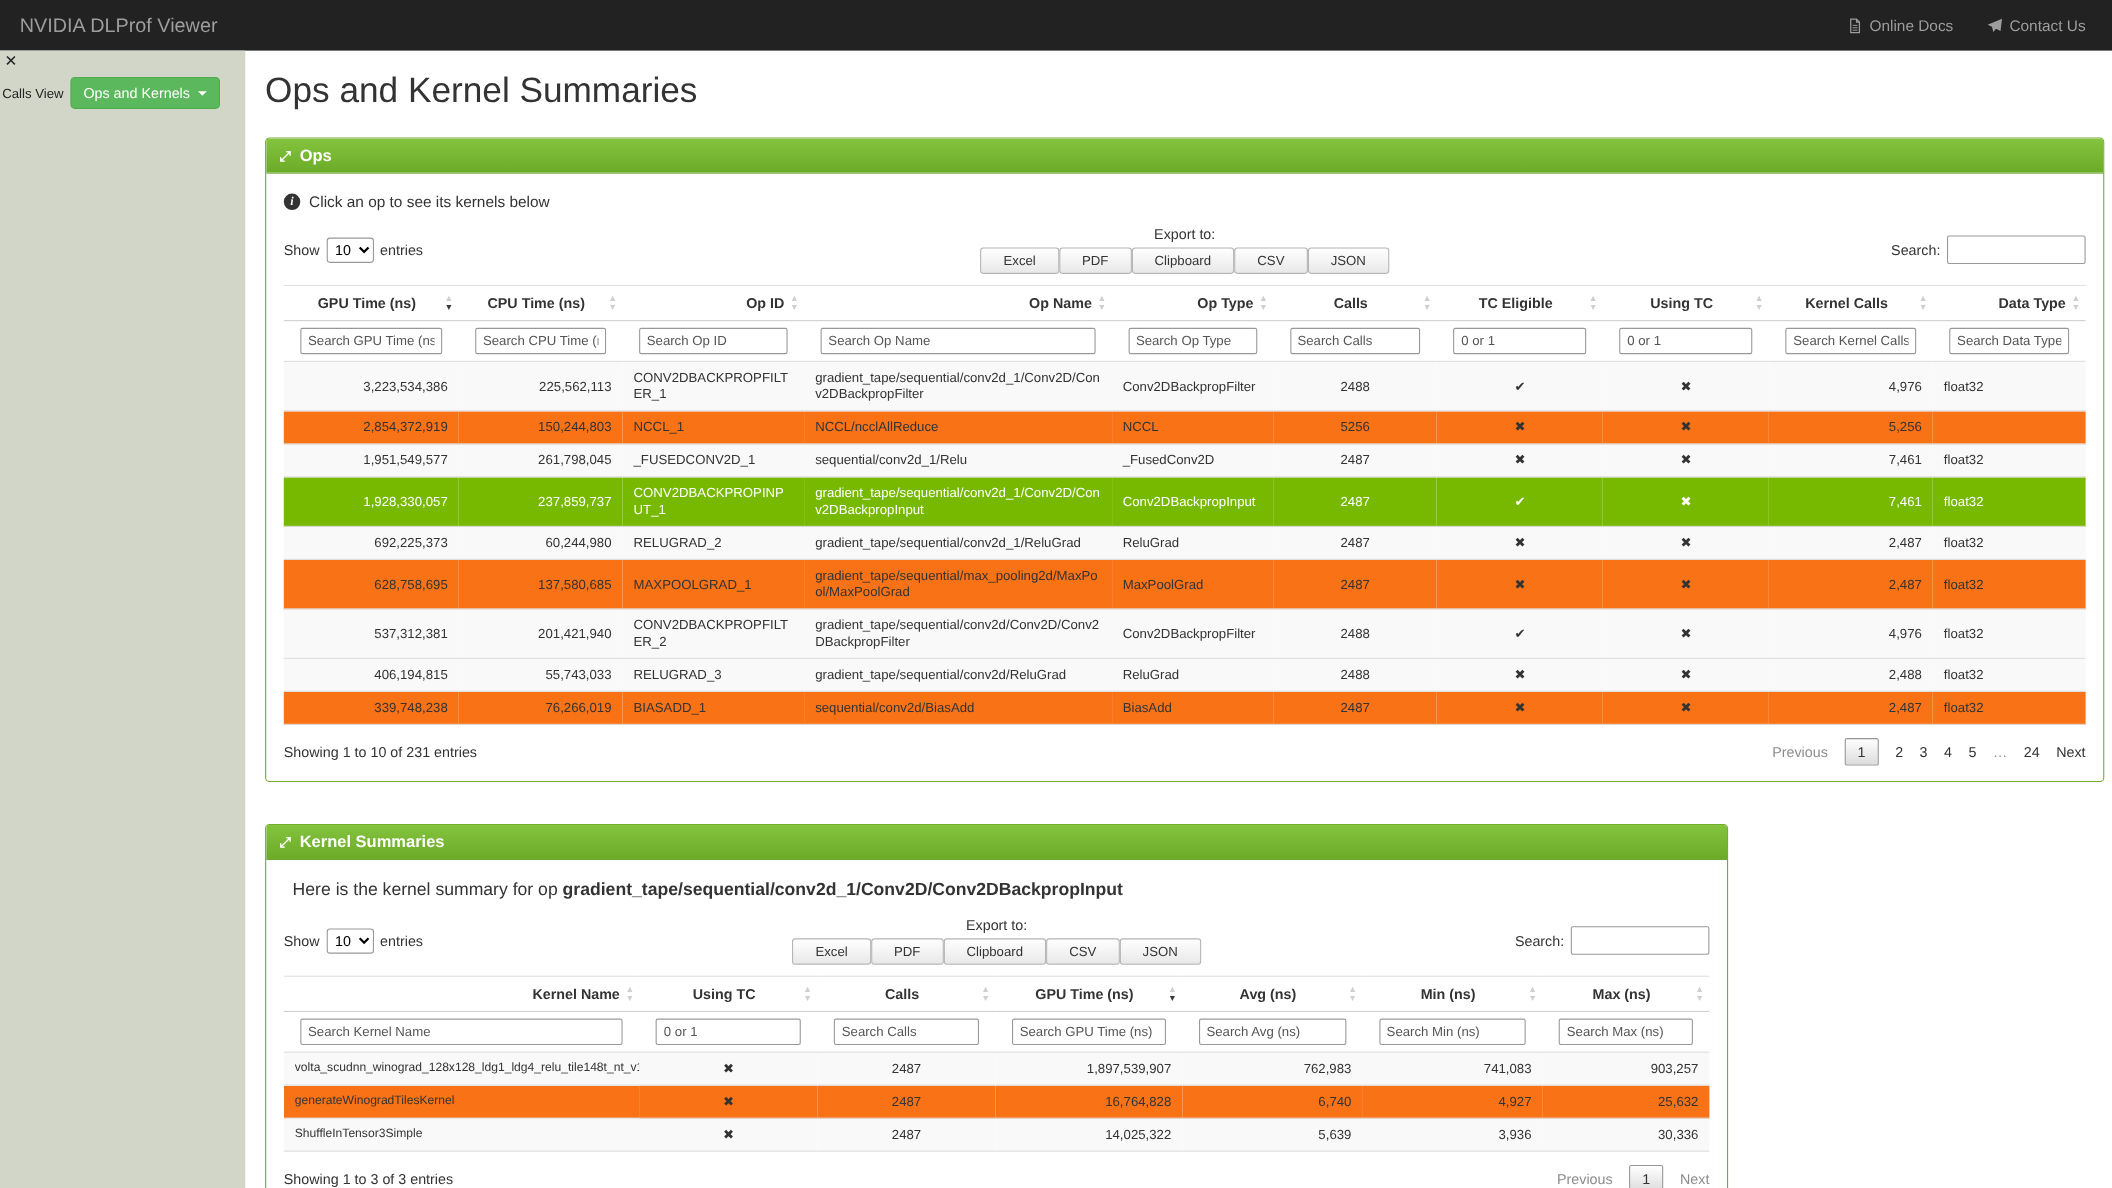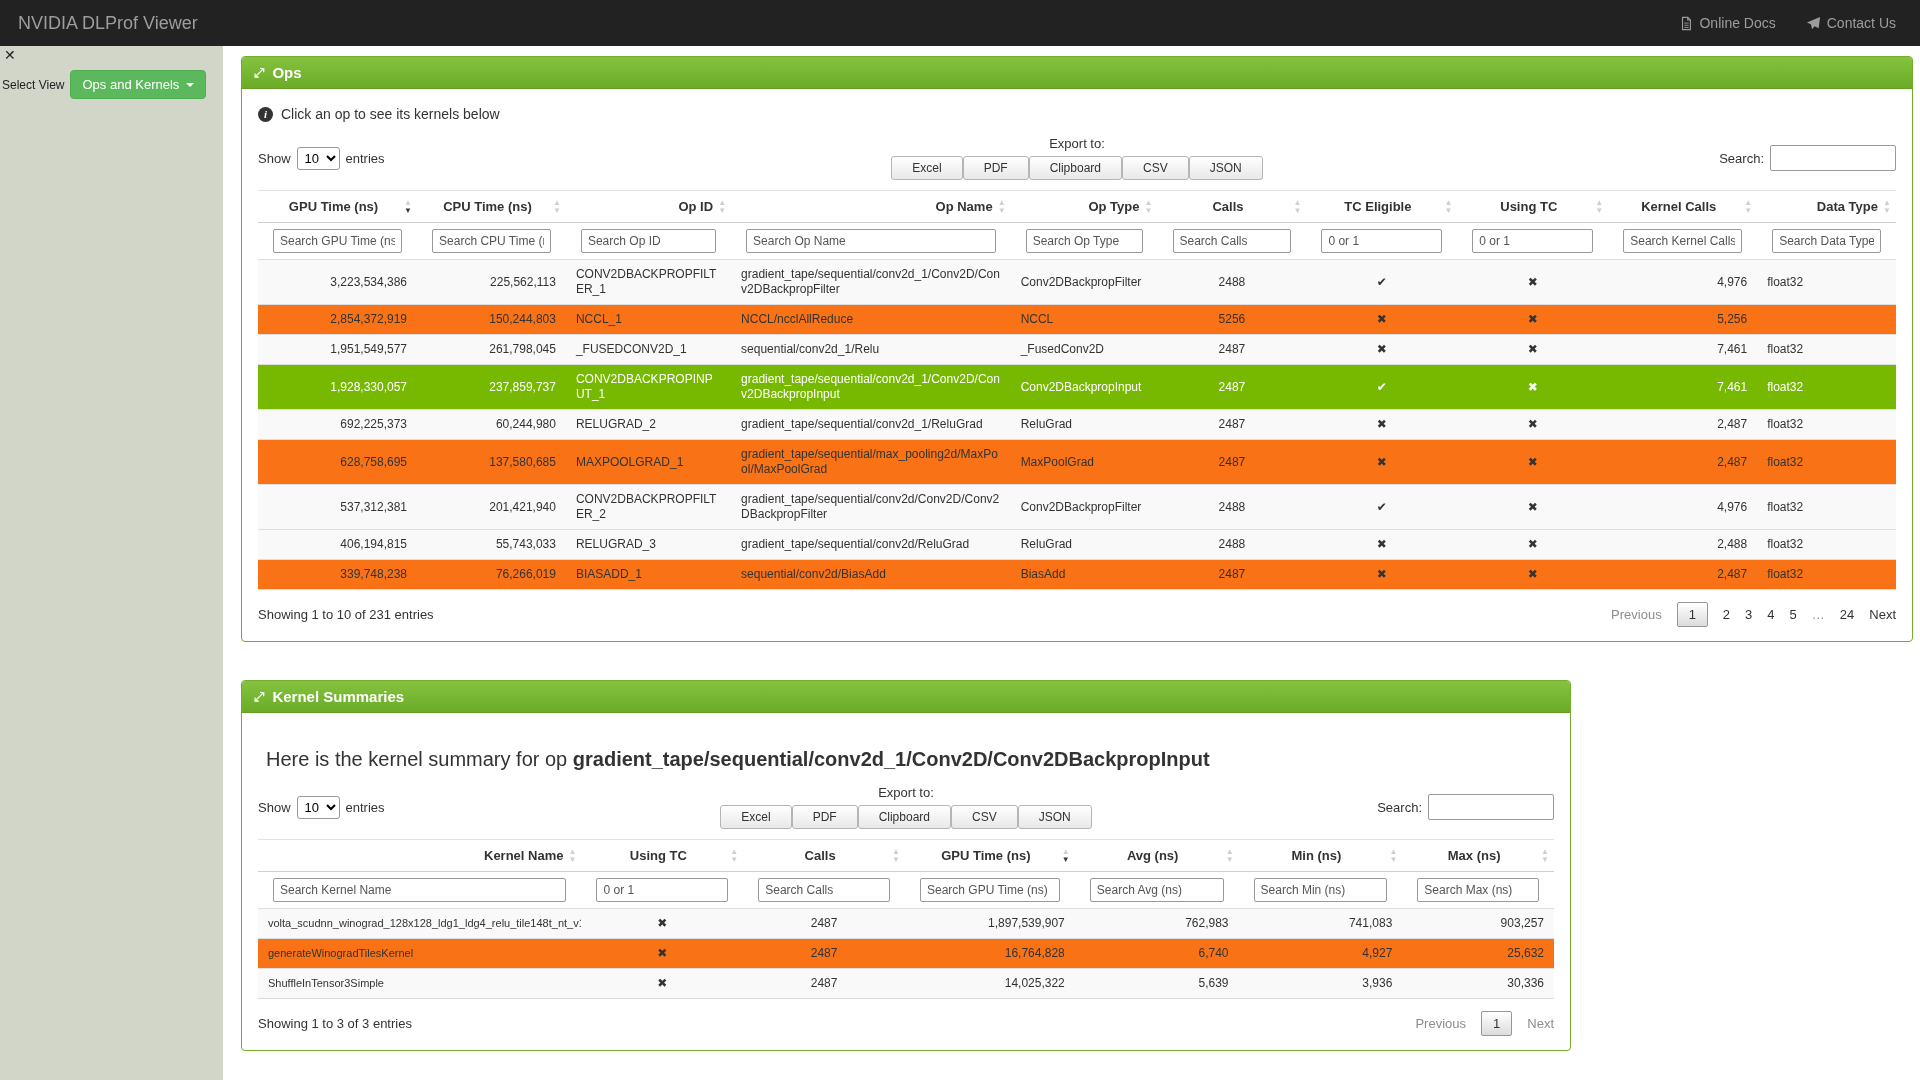--- a/index.html
+++ b/index.html
@@ -28,21 +28,21 @@
   .panel{border:1px solid #74ac2c;border-radius:4px;margin-bottom:38px;background:#fff;}
   .panel.ops{width:1672px;}
   .panel.kernels{width:1330px;}
   .panel-heading{background:linear-gradient(#84c33e,#6cab27);border-bottom:1px solid #639f23;color:#fff;font-size:15px;font-weight:bold;padding:7px 12px;border-radius:3px 3px 0 0;display:flex;align-items:center;gap:8px;}
   .panel-icon{font-size:13px;line-height:13px;}
   .panel-body{padding:15px 16px 14px;}
 
   .info-line{font-size:14px;margin:2px 0 14px;display:flex;align-items:center;gap:8px;}
   .info-icon{display:inline-flex;width:15px;height:15px;border-radius:50%;background:#333;color:#fff;font-size:11px;font-weight:bold;font-style:italic;align-items:center;justify-content:center;font-family:"Liberation Serif",serif;}
 
-  .kernel-summary{font-size:20px;margin:20px 0 14px;padding-left:8px;}
+  .kernel-summary{font-size:16px;margin:4px 0 14px;padding-left:8px;}
   .kernel-summary .op-bold{font-weight:bold;}
 
   .controls{display:grid;grid-template-columns:1fr auto 1fr;align-items:center;margin-bottom:10px;font-size:13px;gap:15px;}
   .show-entries{display:flex;align-items:center;gap:6px;justify-self:start;}
   select.page-len{font-size:13px;padding:2px 3px;border:1px solid #999;border-radius:3px;background:#fff;font-family:inherit;}
   .export-group{display:flex;align-items:center;gap:5px;justify-self:center;flex-direction:column;}
   .export-btn{font-size:12px;padding:4px 20px;border:1px solid #b5b5b5;border-radius:3px;background:linear-gradient(#fff,#e8e8e8);color:#333;cursor:pointer;font-family:inherit;}
   .search-group{display:flex;align-items:center;gap:6px;justify-self:end;}
   .search-input{width:126px;height:26px;border:1px solid #999;border-radius:2px;padding:2px 6px;font-size:13px;font-family:inherit;}
 
@@ -90,29 +90,30 @@
           <path d="M15 1 1 7l4.2 1.8L6.5 14l2.6-3.2L13.5 13z" fill="#9d9d9d"></path>
         </svg>
       <span>Contact Us</span>
     </a>
   </div>
 </nav>
 
 <aside class="sidebar">
   <span class="sidebar-close">✕</span>
   <div class="view-row">
-    <span class="select-view-label">Select View</span>
+    <span class="select-view-label">Calls View</span>
     <button class="view-btn">
       <span>Ops and Kernels</span>
       <span class="caret"></span>
     </button>
   </div>
 </aside>
 
 <div class="main">
+  <h1 class="page-title">Ops and Kernel Summaries</h1>
 
   <section class="panel ops">
     <header class="panel-heading">
       <span class="panel-icon">⤢</span>
       <span>Ops</span>
     </header>
     <div class="panel-body">
       <div class="info-line">
         <span class="info-icon">i</span>
         <span>Click an op to see its kernels below</span>

